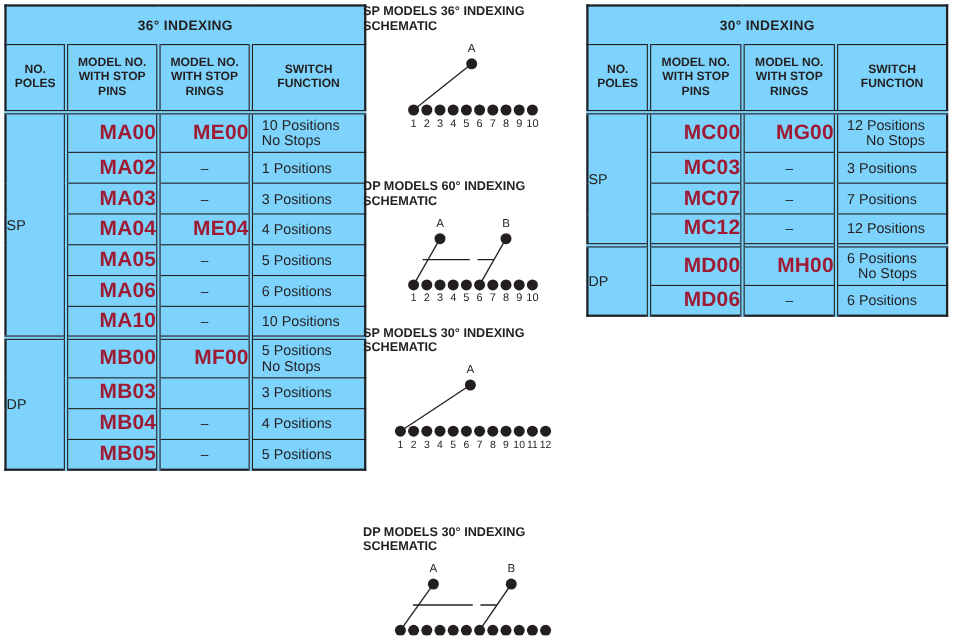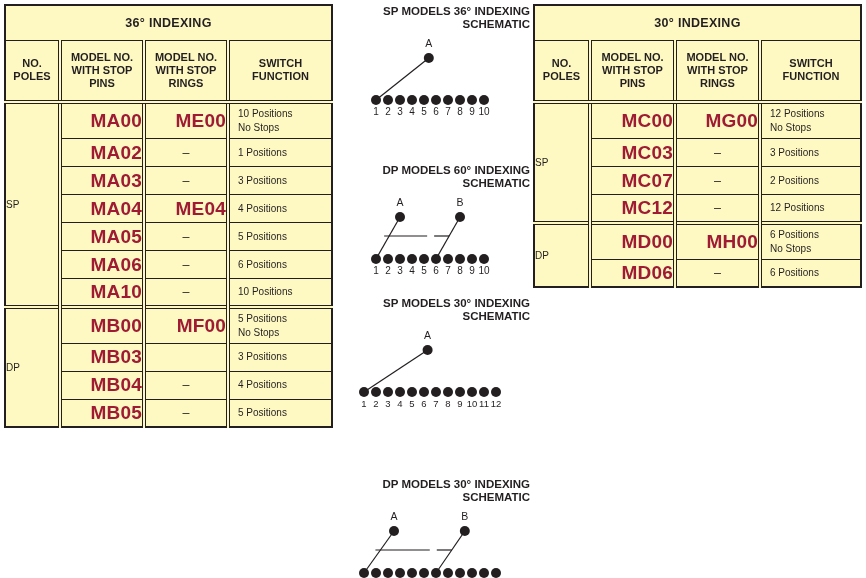--- a/index.html
+++ b/index.html
@@ -5,43 +5,43 @@
   :root{
     --ink:#231f20;
     --red:#9e1b33;
   }
   *{margin:0;padding:0;box-sizing:border-box;}
   html,body{background:#ffffff;}
   body{font-family:"Liberation Sans",sans-serif;color:var(--ink);}
   .page{position:relative;width:866px;height:578px;background:#ffffff;overflow:hidden;}
 
   table.spec{
-    position:absolute;border-collapse:collapse;background:#fef9c3;
+    position:absolute;border-collapse:collapse;background:#7dd3fc;
     table-layout:fixed;border:2px solid var(--ink);
   }
   #table0{left:4px;top:4px;width:327px;}
   #table1{left:533px;top:4px;width:327px;}
   th,td{border:1px solid var(--ink);vertical-align:middle;}
   th.title{height:35px;font-size:12.5px;font-weight:bold;text-align:center;letter-spacing:.3px;}
   th.colhead{
     height:62px;font-size:11px;font-weight:bold;line-height:13px;
     white-space:pre-line;text-align:center;padding:2px 1px;
     border-bottom:4px double var(--ink);
   }
   .c1,.c2,.c3{border-left:4px double var(--ink);}
   tr.group-start td{border-top:4px double var(--ink);}
-  td{height:28px;font-size:10px;}
+  td{height:28px;font-size:13px;}
   td.poles{}
   td.model{color:var(--red);font-weight:bold;font-size:19px;text-align:right;letter-spacing:.2px;}
   td.dash{text-align:center;font-size:12.5px;}
   td.fn{padding:3px 3px 3px 8px;line-height:14px;text-align:left;}
   td.fn .fn-in{display:inline-block;white-space:pre-line;text-align:left;}
-  #table1 td.fn .fn-in{text-align:left;}
-
-  .sch{position:absolute;left:330px;width:200px;text-align:right;}
+  #table1 td.fn .fn-in{text-align:right;}
+
+  .sch{position:absolute;left:330px;width:200px;text-align:left;}
   #sch0{top:5px;}
   #sch1{top:164px;}
   #sch2{top:297px;}
   #sch3{top:478px;}
   .sch-title{font-weight:bold;font-size:11.5px;line-height:13px;white-space:pre-line;}
   .sch svg{display:block;margin:3px auto 0;}
   .sch svg text{font-family:"Liberation Sans",sans-serif;}
 </style>
 </head>
 <body>
@@ -168,21 +168,21 @@
 No Stops</span></td>
         </tr>
         <tr>
           <td class="model c1">MC03</td>
           <td class="dash c2">–</td>
           <td class="fn c3"><span class="fn-in">3 Positions</span></td>
         </tr>
         <tr>
           <td class="model c1">MC07</td>
           <td class="dash c2">–</td>
-          <td class="fn c3"><span class="fn-in">2 Positions</span></td>
+          <td class="fn c3"><span class="fn-in">7 Positions</span></td>
         </tr>
         <tr>
           <td class="model c1">MC12</td>
           <td class="dash c2">–</td>
           <td class="fn c3"><span class="fn-in">12 Positions</span></td>
         </tr>
         <tr class="group-start">
           <td rowspan="2" class="poles c0">DP</td>
           <td class="model c1">MD00</td>
           <td class="model c2">MH00</td>

